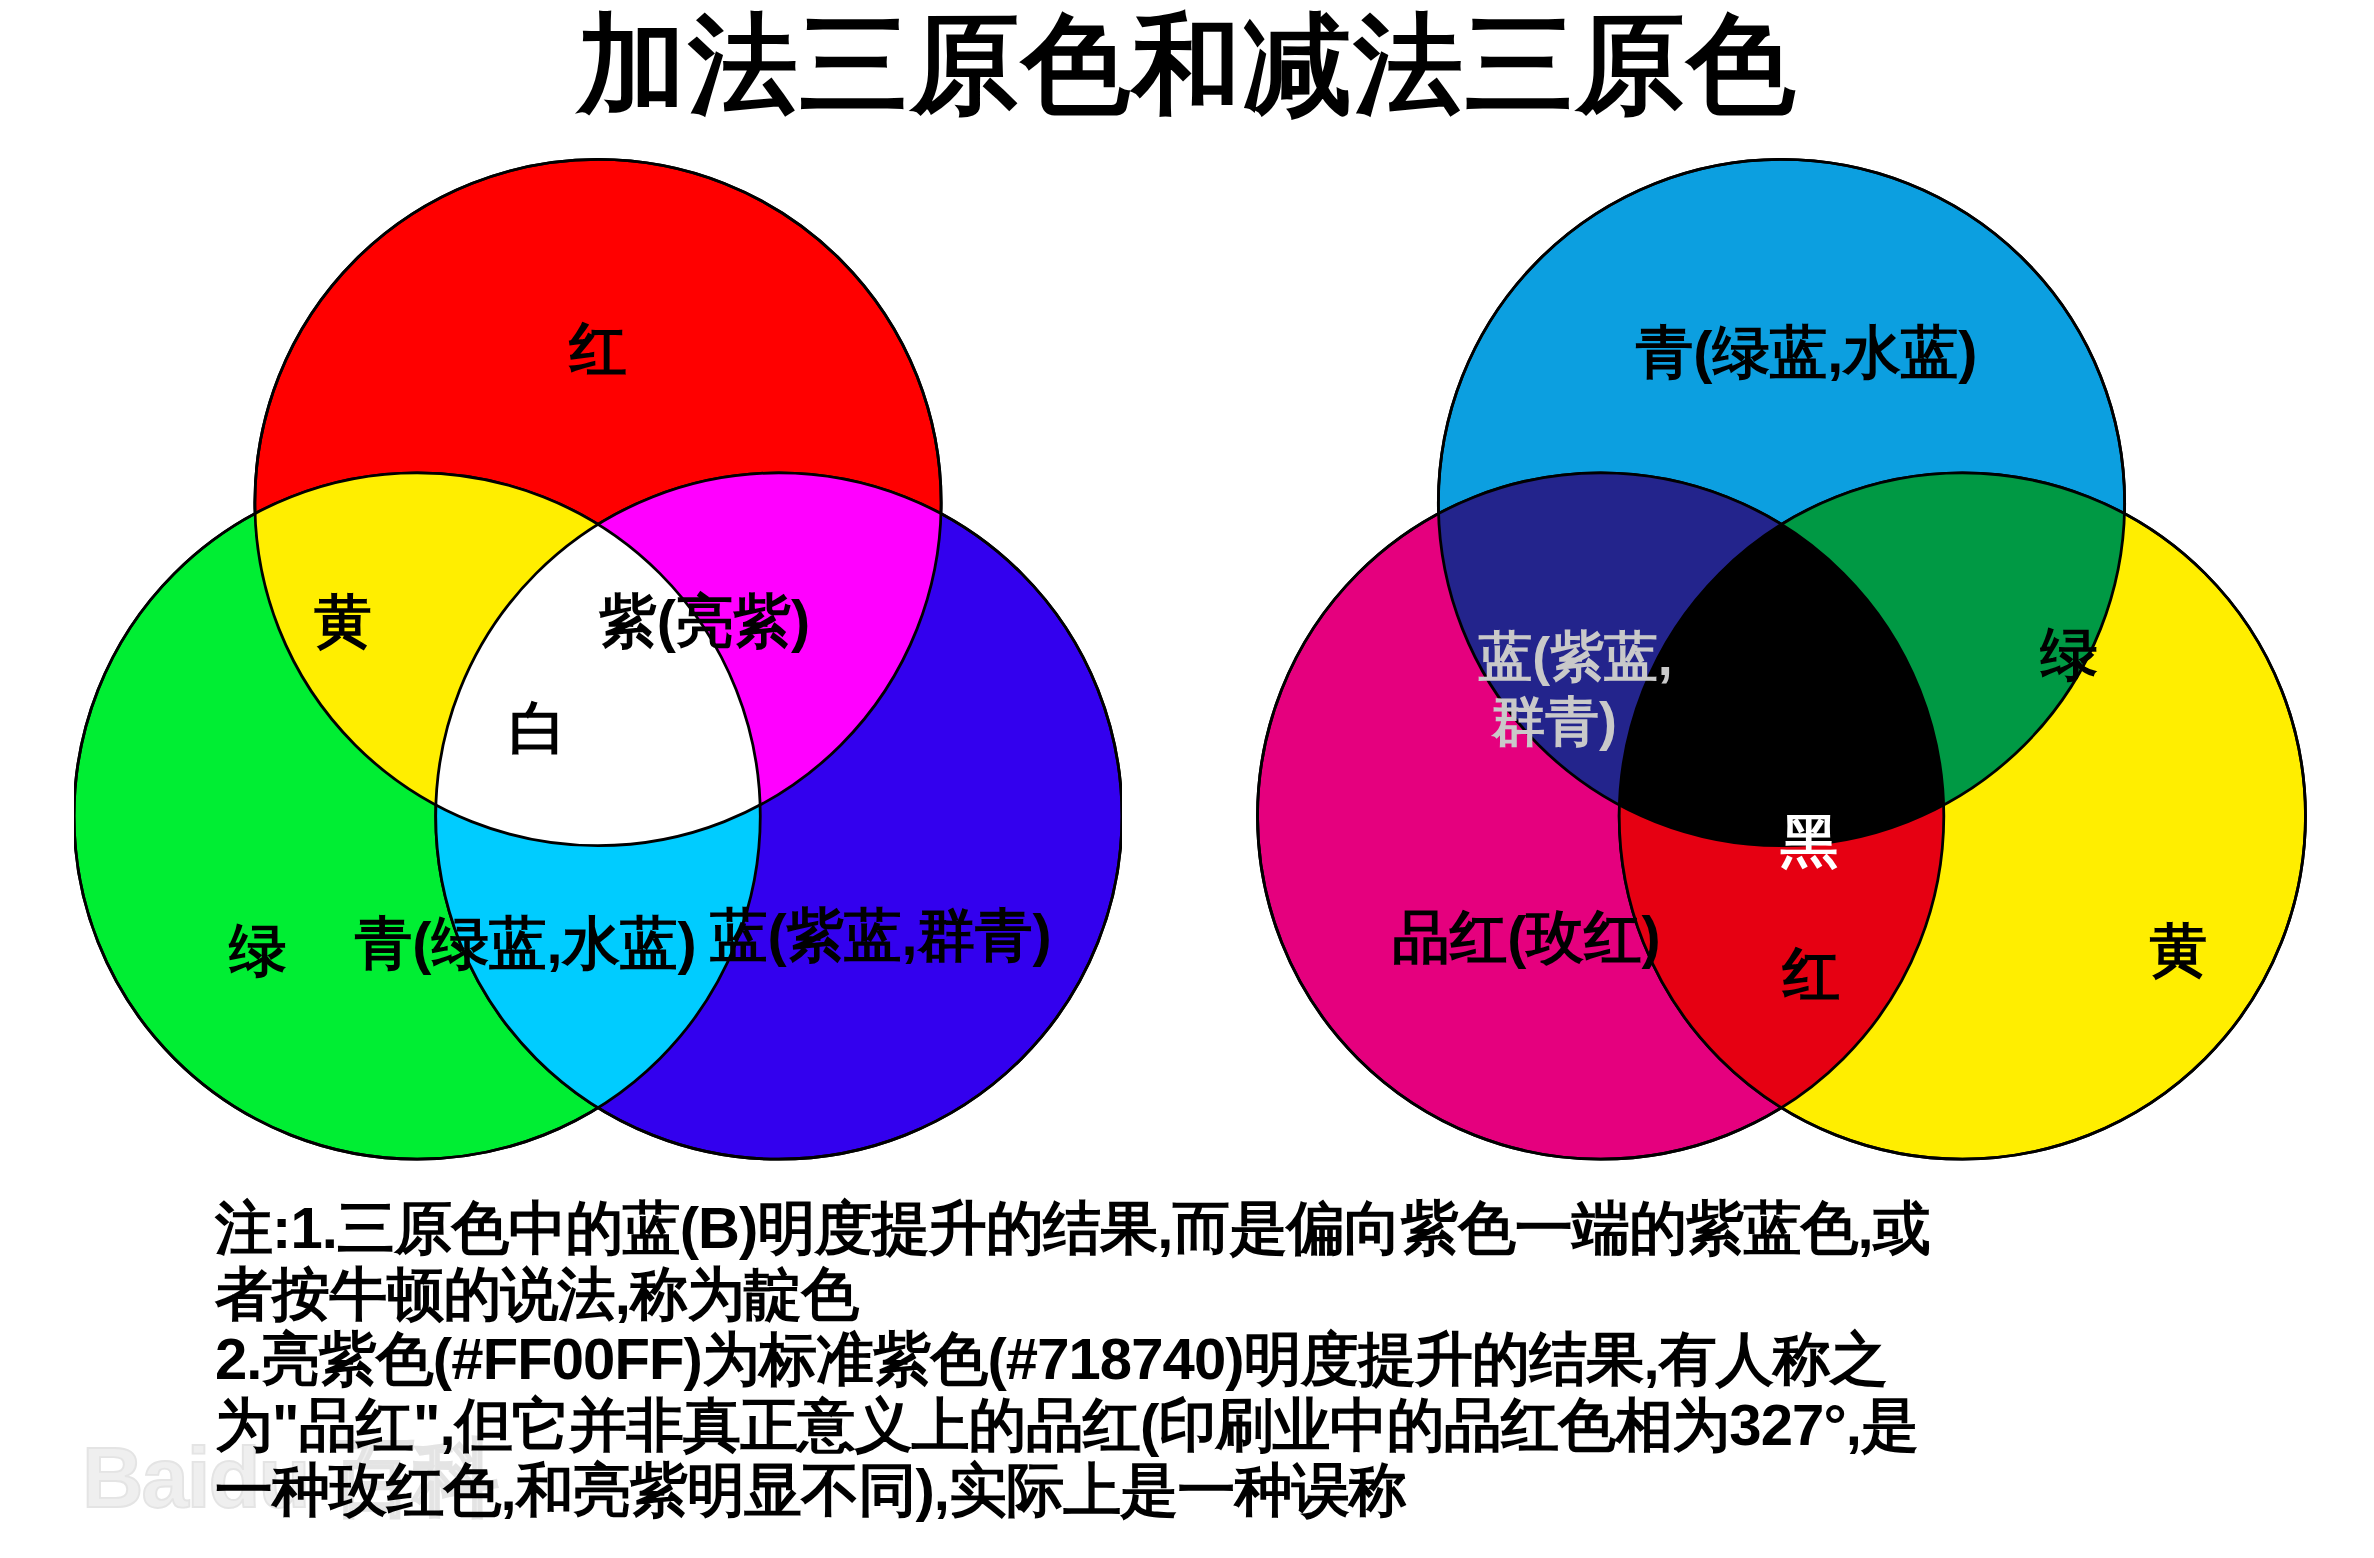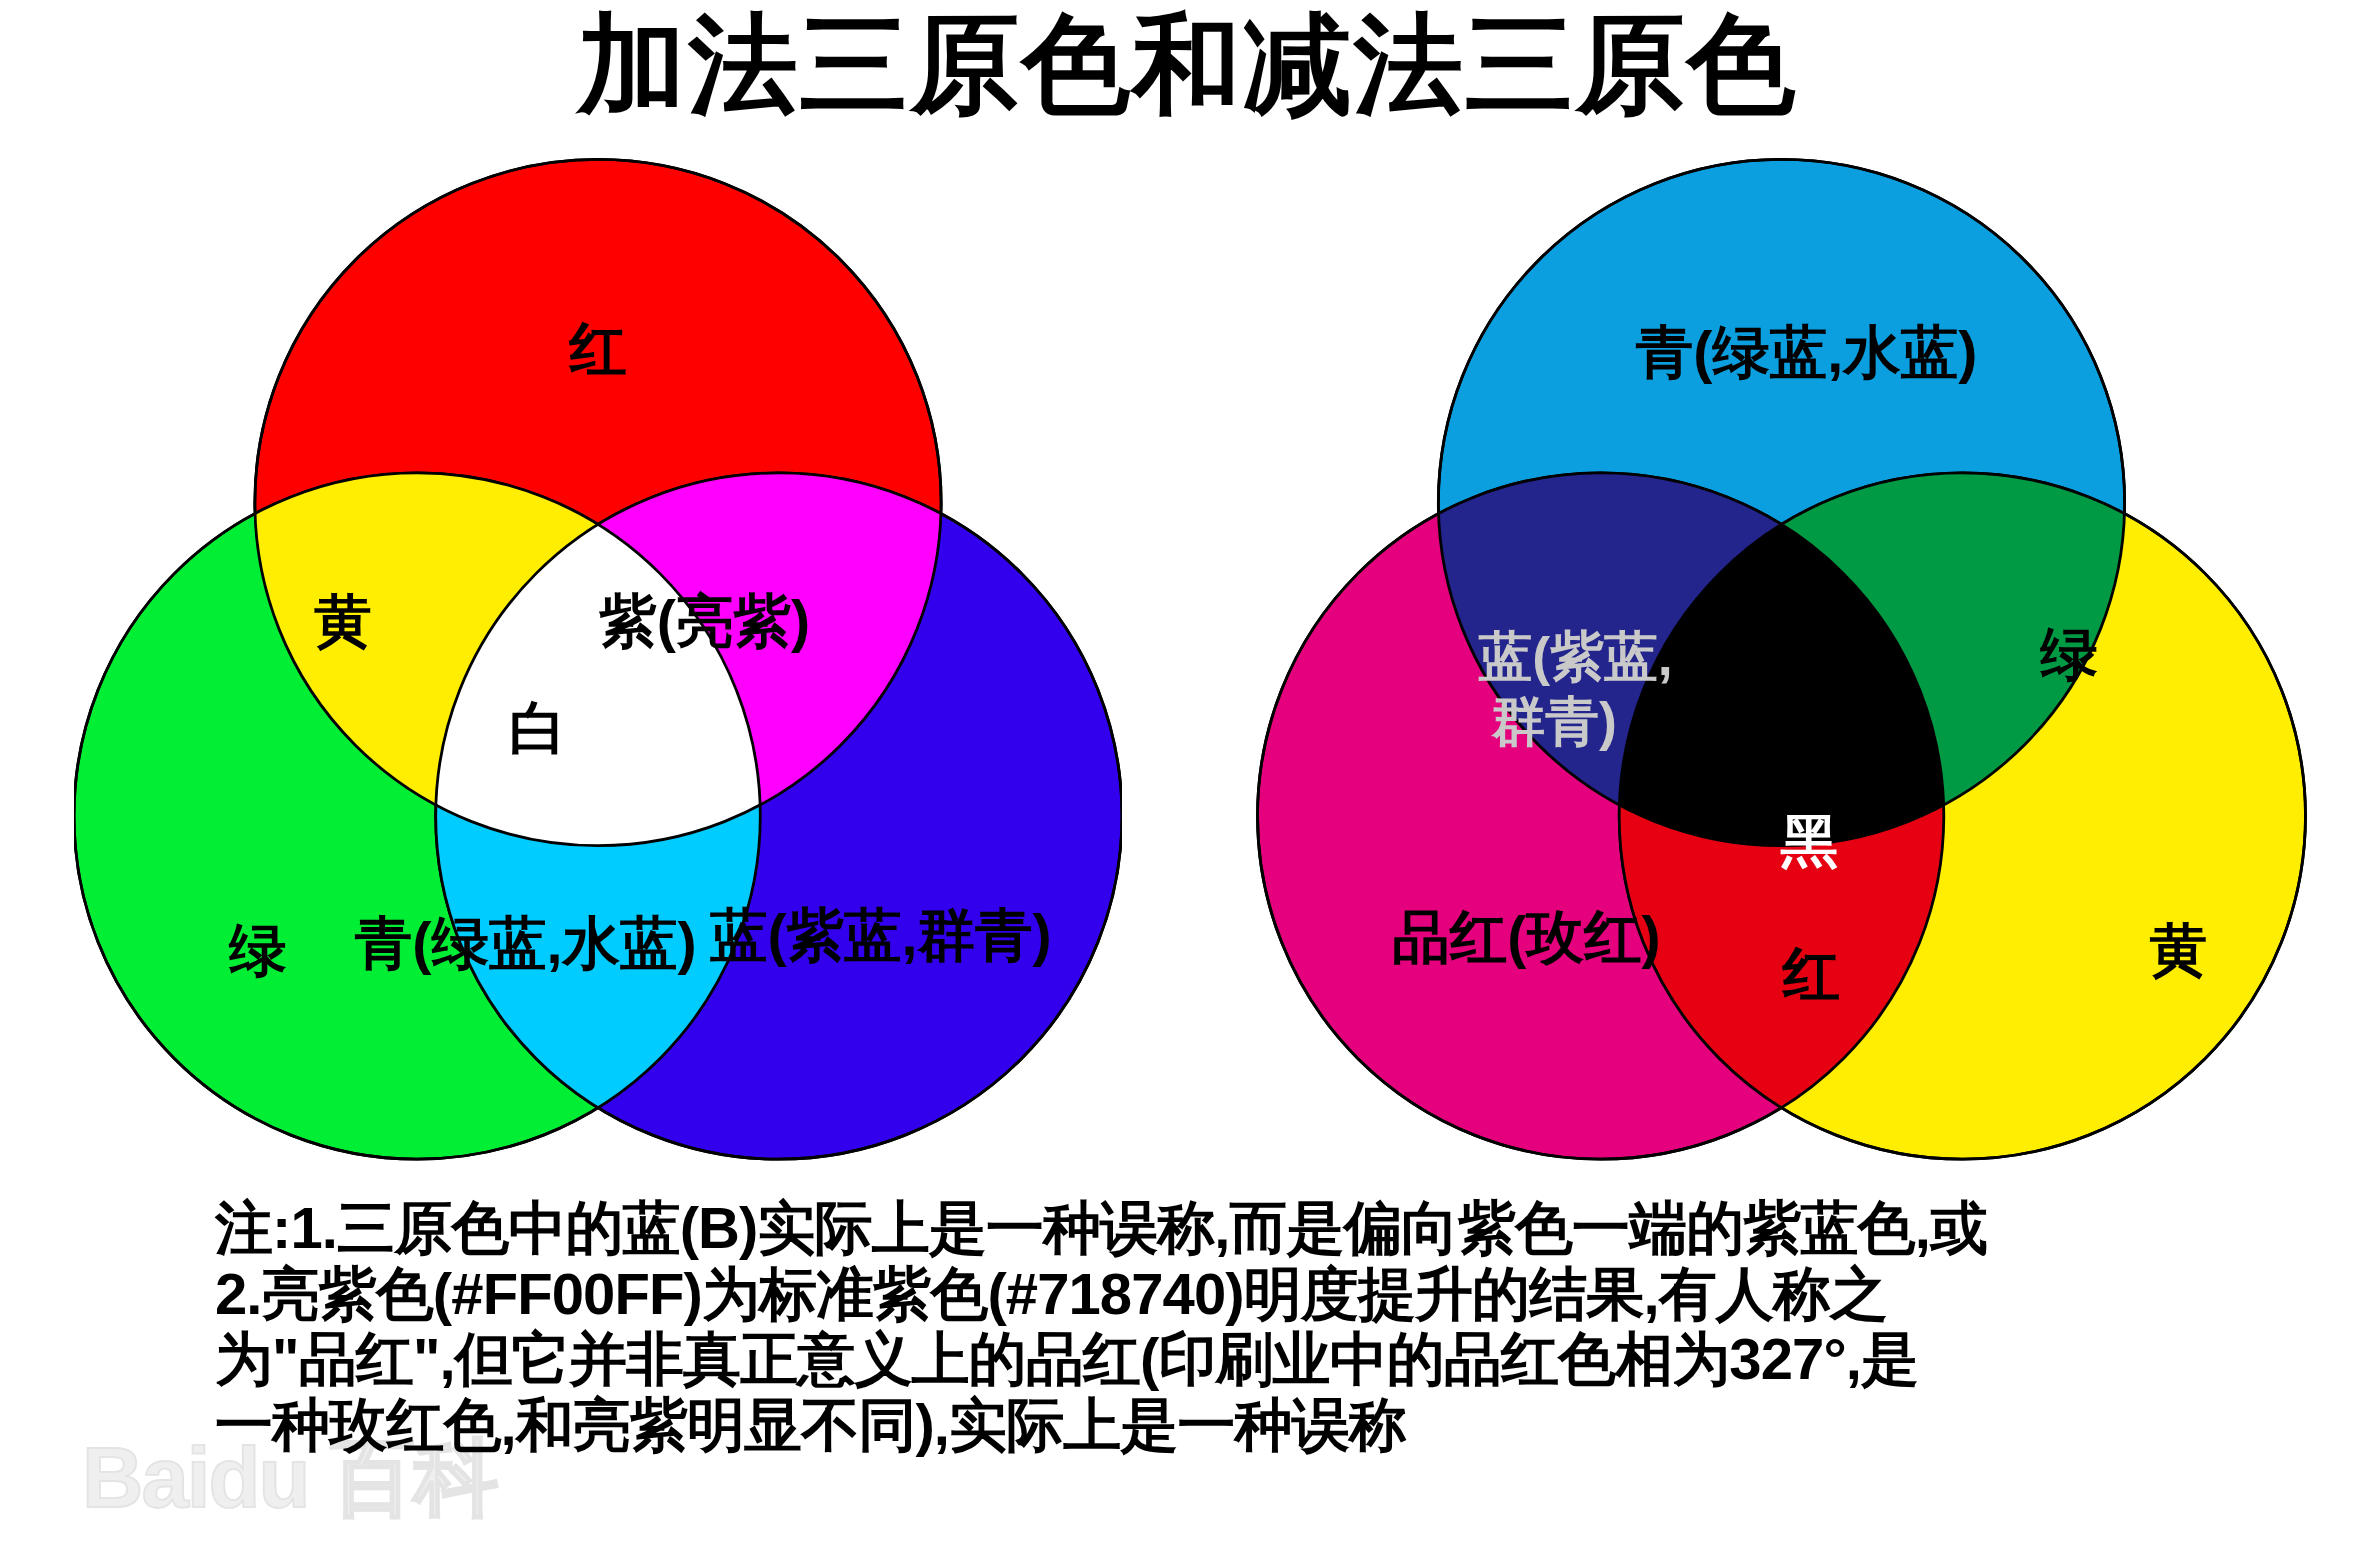--- a/index.html
+++ b/index.html
@@ -149,20 +149,21 @@
       <text class="vlabel" x="345" y="633" font-size="58" fill="#C9C9C9">群青)</text>
       <text class="vlabel" x="900" y="560" font-size="62" fill="#000">绿</text>
       <text class="vlabel" x="622" y="905" font-size="62" fill="#000">红</text>
       <text class="vlabel" x="620" y="762" font-size="62" fill="#FFFFFF">黑</text>
     </svg>
   </div>
 
   <div class="watermark">Baidu 百科</div>
 
   <div class="notes">
-    <div>注:1.三原色中的蓝(B)实际上是一种误称,而是偏向紫色一端的紫蓝色,或</div>
+    <div>注:1.三原色中的蓝(B)明度提升的结果,而是偏向紫色一端的紫蓝色,或</div>
+    <div>者按牛顿的说法,称为靛色</div>
     <div>2.亮紫色(#FF00FF)为标准紫色(#718740)明度提升的结果,有人称之</div>
     <div>为"品红",但它并非真正意义上的品红(印刷业中的品红色相为327°,是</div>
     <div>一种玫红色,和亮紫明显不同),实际上是一种误称</div>
   </div>
 
 </div>
 
 
 </body></html>

